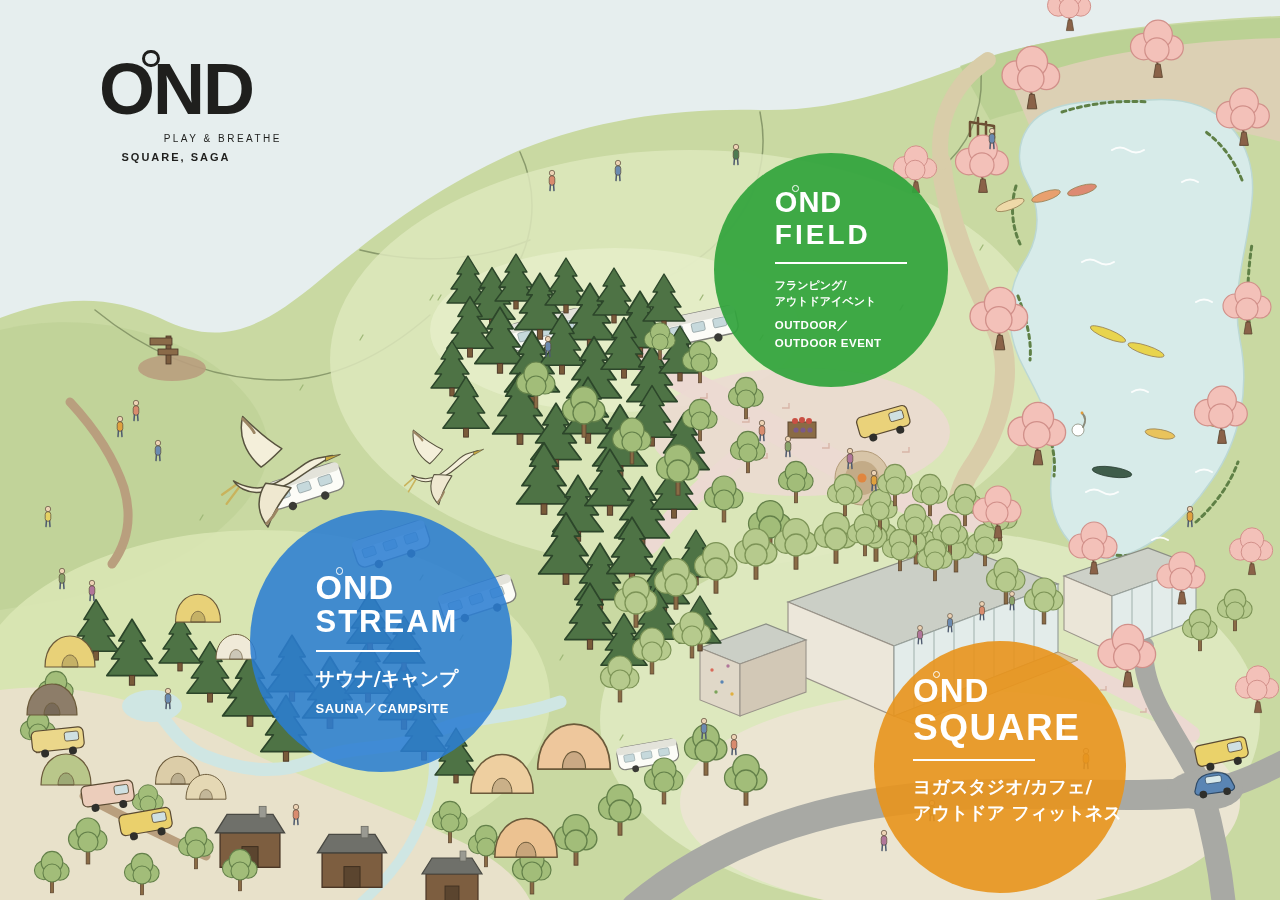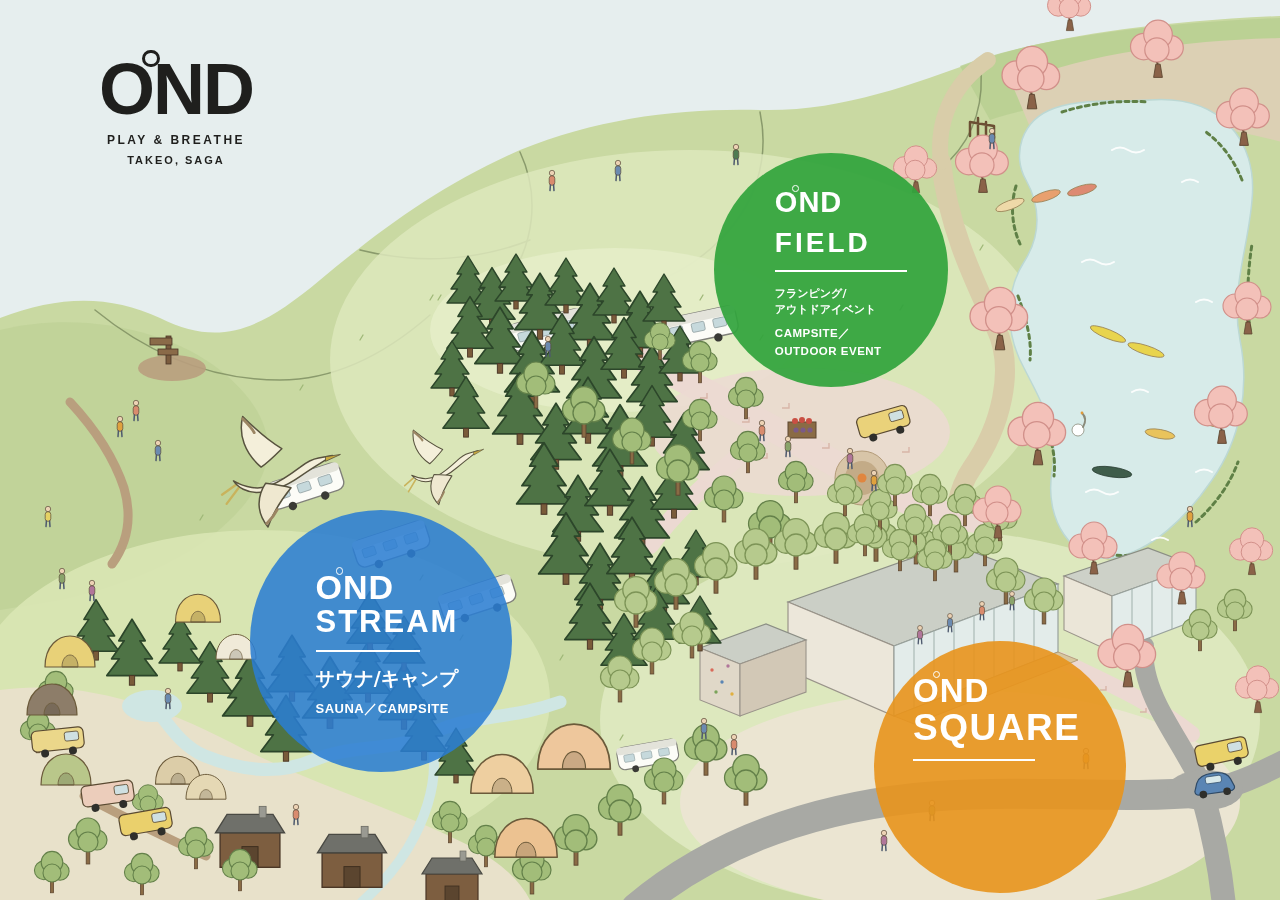--- a/index.html
+++ b/index.html
@@ -6,29 +6,29 @@
   .stage{position:relative;width:1280px;height:900px;overflow:hidden;background:#d946ef;
          font-family:"Liberation Sans","DejaVu Sans",sans-serif;}
   .stage svg{position:absolute;left:0;top:0;z-index:1;display:block;}
 
   
   .logo{position:absolute;left:70px;top:56px;width:212px;z-index:3;text-align:center;color:#1f1f1d;}
   .logo-big{font-size:72px;font-weight:700;line-height:.92;letter-spacing:-2px;}
   .ond-word{position:relative;display:inline-block;}
   .ring{position:absolute;left:.60em;top:-.09em;width:.16em;height:.16em;
         border:.055em solid currentColor;border-radius:50%;}
-  .logo-tagline{font-size:12px;font-weight:700;letter-spacing:2.5px;margin-top:11px;}
+  .logo-tagline{font-size:10px;font-weight:400;letter-spacing:2.5px;margin-top:11px;text-align:right;}
   .logo-location{font-size:11px;font-weight:700;letter-spacing:2px;margin-top:7px;}
 
   
   .badge{position:absolute;z-index:2;color:#fff;}
   .badge-bg{position:absolute;inset:0;border-radius:50%;}
   .badge-content{position:absolute;}
   .badge .ond-word{font-weight:700;line-height:1;letter-spacing:1px;}
-  .badge-name{font-weight:700;line-height:1.05;margin-top:11px;}
+  .badge-name{font-weight:700;line-height:1.05;margin-top:3px;}
   .badge-rule{height:2px;background:#fff;}
   .badge-jp{font-weight:700;line-height:1.45;font-family:"DejaVu Sans","Liberation Sans",sans-serif;}
   .badge-en{font-weight:700;letter-spacing:.5px;line-height:1.5;margin-top:7px;}
 
   .badge-field{left:714px;top:153px;width:234px;height:234px;}
   .badge-field .badge-bg{opacity:.93;}
   .badge-field .badge-content{left:26%;top:15%;}
   .badge-field .ond-word{font-size:29px;}
   .badge-field .badge-name{font-size:28px;letter-spacing:3px;}
   .badge-field .badge-rule{width:132px;margin:13px 0 14px;}
@@ -509,35 +509,35 @@
     <use href="#fig" transform="translate(168,700)" fill="#6b8ab0"></use>
         <use href="#fig" transform="translate(296,816)" fill="#d98b6e"></use>
   </g>
 </svg>
 
   <header class="logo" style="color: rgb(31, 31, 29);">
     <div class="logo-big">
       <span class="ond-word"><span>O</span><span class="ring"></span><span>ND</span></span><br>
     </div>
     <div class="logo-tagline">PLAY &amp; BREATHE</div>
-    <div class="logo-location">TAKEO, SAGA</div>
+    <div class="logo-location">SQUARE, SAGA</div>
   </header>
 
   <section class="badge badge-field">
     <span class="badge-bg" style="background: rgb(49, 164, 60);"></span>
     <div class="badge-content">
       <div class="ond-word"><span>O</span><span class="ring"></span><span>ND</span></div>
       <div class="badge-name">FIELD</div>
       <div class="badge-rule"></div>
       <div class="badge-jp">
         <div>フランピング/</div>
         <div>アウトドアイベント</div>
       </div>
       <div class="badge-en">
-        <div>CAMPSITE／</div>
+        <div>OUTDOOR／</div>
         <div>OUTDOOR EVENT</div>
       </div>
     </div>
   </section>
 
   <section class="badge badge-stream">
     <span class="badge-bg" style="background: rgb(43, 125, 210);"></span>
     <div class="badge-content">
       <div class="ond-word"><span>O</span><span class="ring"></span><span>ND</span></div>
       <div class="badge-name">STREAM</div>
@@ -550,16 +550,20 @@
       </div>
     </div>
   </section>
 
   <section class="badge badge-square">
     <span class="badge-bg" style="background: rgb(232, 148, 28);"></span>
     <div class="badge-content">
       <div class="ond-word"><span>O</span><span class="ring"></span><span>ND</span></div>
       <div class="badge-name">SQUARE</div>
       <div class="badge-rule"></div>
+      <div class="badge-jp">
+        <div>ヨガスタジオ/カフェ/</div>
+        <div>アウトドア フィットネス</div>
+      </div>
     </div>
   </section>
 
 </div>
 
 </body></html>

